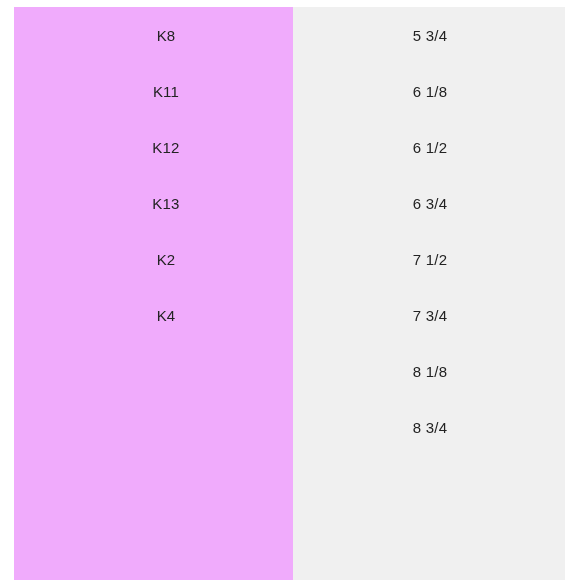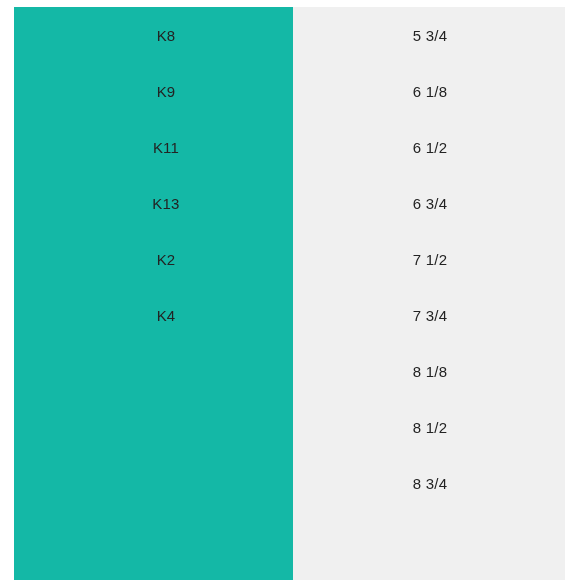--- a/index.html
+++ b/index.html
@@ -22,21 +22,21 @@
     bottom: 0;
     display: flex;
     flex-direction: column;
     align-items: stretch;
     padding-top: 0;
     box-sizing: border-box;
   }
   #key-column {
     left: 14px;
     width: 290px;
-    background: #14b8a6;
+    background: #f0abfc;
   }
   #value-column {
     left: 293px;
     width: 272px;
     background: #f0f0f0;
   }
   .cell {
     height: 56px;
     flex: 0 0 56px;
     display: flex;
@@ -56,32 +56,31 @@
     padding-left: 2px;
   }
 </style>
 </head>
 <body>
 
 <div id="screen">
 
   <div class="panel" id="key-column">
     <div class="cell">K8</div>
-    <div class="cell">K9</div>
     <div class="cell">K11</div>
+    <div class="cell">K12</div>
     <div class="cell">K13</div>
     <div class="cell">K2</div>
     <div class="cell">K4</div>
   </div>
 
   <div class="panel" id="value-column">
     <div class="cell">5 3/4</div>
     <div class="cell">6 1/8</div>
     <div class="cell">6 1/2</div>
     <div class="cell">6 3/4</div>
     <div class="cell">7 1/2</div>
     <div class="cell">7 3/4</div>
     <div class="cell">8 1/8</div>
-    <div class="cell">8 1/2</div>
     <div class="cell">8 3/4</div>
   </div>
 
 </div>
 
 </body></html>

